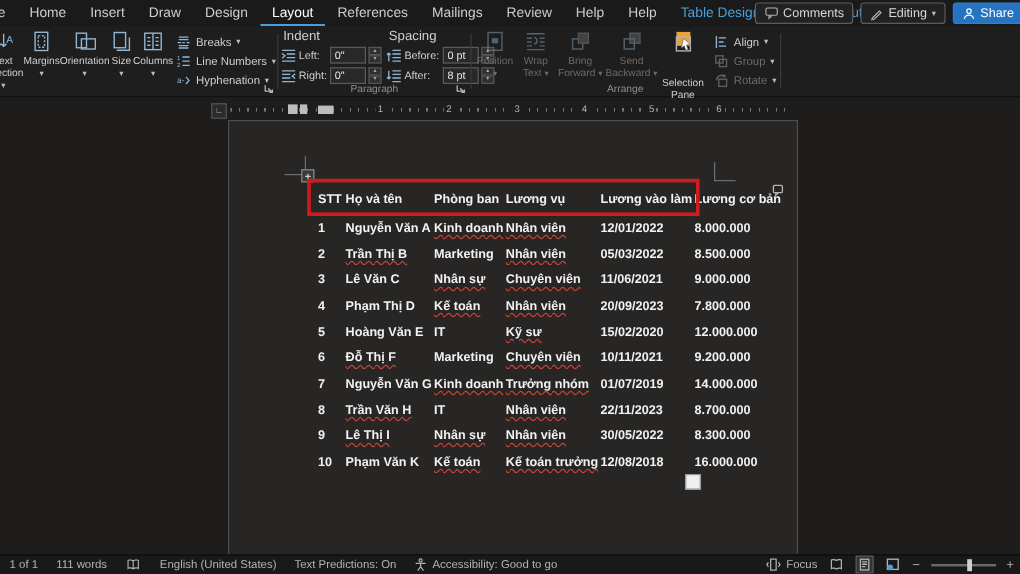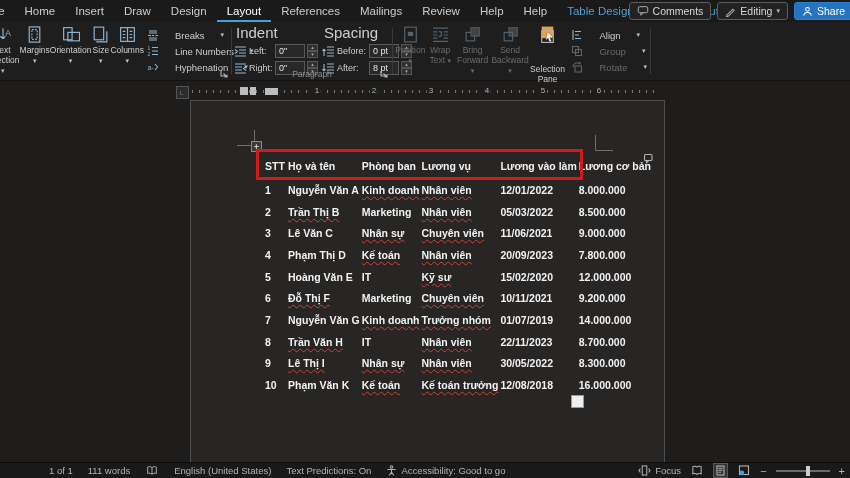--- a/index.html
+++ b/index.html
@@ -27,23 +27,23 @@
   .gname{position:absolute;bottom:1px;left:0;right:0;text-align:center;font-size:8.5px;color:#8f8f8f;}
   .launcher{position:absolute;right:2px;bottom:2px;cursor:pointer;line-height:0;}
   .bigrow{display:flex;align-items:flex-start;padding-top:3px;}
   .rbtn{display:flex;flex-direction:column;align-items:center;gap:2px;cursor:pointer;}
   .rbtn svg{flex:none;}
   .blabel{font-size:8.5px;color:#cfcfcf;text-align:center;line-height:1.15;max-width:46px;}
   .car{font-size:7px;color:#bdbdbd;}
   .rbtn.disabled .blabel,.rbtn.disabled .car{color:#6b6b6b;}
   .rbtn.disabled svg,.sbtn.disabled svg{opacity:.45;}
   .smallcol{display:flex;flex-direction:column;gap:4px;padding-top:4px;margin-left:3px;}
-  .sbtn{display:flex;align-items:center;gap:16px;font-size:9.5px;color:#cfcfcf;cursor:pointer;white-space:nowrap;}
+  .sbtn{display:flex;align-items:center;gap:4px;font-size:9.5px;color:#cfcfcf;cursor:pointer;white-space:nowrap;}
   .sbtn.disabled{color:#6b6b6b;}
-  .phead{font-size:15px;color:#cfcfcf;margin:2px 0 3px 2px;}
+  .phead{font-size:11px;color:#cfcfcf;margin:2px 0 3px 2px;}
   .prow{display:flex;align-items:center;gap:2px;margin-bottom:3px;}
   .plabel{font-size:9px;color:#cfcfcf;}
   .pc1 .plabel{width:24px;} .pc2 .plabel{width:30px;}
   .pinput{width:22px;height:12px;background:#282828;border:1px solid #5a5a5a;font-size:9px;color:#e8e8e8;display:inline-flex;align-items:center;padding:0 3px;cursor:text;}
   .spin{display:inline-flex;flex-direction:column;cursor:pointer;}
   .spin i{font-style:normal;font-size:5px;line-height:5px;color:#aaa;background:#303030;border:1px solid #555;width:9px;height:5px;text-align:center;}
   .pcols{display:flex;gap:4px;}
   
   #ruler{position:absolute;top:84px;left:0;width:850px;height:14px;}
   .rticks{position:absolute;left:192px;top:6px;width:468px;height:3px;
@@ -59,21 +59,21 @@
   #move-handle{position:absolute;left:60px;top:40px;width:11px;height:11px;background:#3a3a3a;border:1px solid #8a8a8a;color:#cfcfcf;font-size:9px;line-height:10px;text-align:center;font-weight:bold;cursor:move;box-sizing:border-box;}
   #red-rect{position:absolute;left:65px;top:48px;width:327px;height:31px;border:3px solid #d11a1a;box-sizing:border-box;z-index:6;pointer-events:none;}
   #emp-table{position:absolute;left:72px;top:52px;border-collapse:collapse;table-layout:fixed;z-index:3;}
   #emp-table th,#emp-table td{font-weight:bold;font-size:10.5px;color:#f2f2f2;text-align:left;padding:0 0 0 2px;white-space:nowrap;overflow:visible;}
   #emp-table thead tr{height:26px;}
   #emp-table tbody tr{height:21.7px;}
   .sp{text-decoration-line:underline;text-decoration-style:wavy;text-decoration-color:#c8423a;text-decoration-thickness:1px;text-underline-offset:2px;}
   #sel-handle{position:absolute;left:380px;top:294px;width:11px;height:11px;background:#f0f0f0;border:1px solid #9a9a9a;cursor:pointer;}
   #anchor-glyph{position:absolute;left:452px;top:52px;line-height:0;}
   
-  #statusbar{position:absolute;left:0;bottom:0;width:850px;height:16px;background:#191919;display:flex;align-items:center;font-size:9.5px;color:#b3b3b3;border-top:1px solid #0d0d0d;box-sizing:border-box;padding-left:41px;}
+  #statusbar{position:absolute;left:0;bottom:0;width:850px;height:16px;background:#191919;display:flex;align-items:center;font-size:9.5px;color:#b3b3b3;border-top:1px solid #0d0d0d;box-sizing:border-box;}
   .sleft{display:flex;align-items:center;gap:15px;padding-left:8px;}
   .sright{margin-left:auto;display:flex;align-items:center;gap:9px;padding-right:5px;}
   .sitem{display:flex;align-items:center;gap:4px;cursor:pointer;white-space:nowrap;}
   #zoom-track{position:relative;width:54px;height:2px;background:#6a6a6a;cursor:pointer;}
   #zoom-thumb{position:absolute;left:30px;top:-4px;width:4px;height:10px;background:#cfcfcf;}
   .zbtn{color:#b3b3b3;font-size:11px;cursor:pointer;line-height:10px;}
   .vbtn{line-height:0;cursor:pointer;padding:1px;}
   svg{display:block;}
   .icb{stroke:#8fb6d4;fill:none;stroke-width:1.1;}
   .icg{stroke:#b3b3b3;fill:none;stroke-width:1.1;}
@@ -362,20 +362,21 @@
             <svg width="12" height="12" viewBox="0 0 12 12">
                 <rect class="icg" x="4" y="5" width="6.5" height="6"></rect>
                 <path class="icg" d="M2 6 a4.5 4.5 0 0 1 7 -3.5 M9 1 v1.8 h-1.8"></path>
               </svg>
           </span>
           <span>Rotate</span>
             <span class="car">▾</span>
         </div>
       </div>
     </div>
+    <div class="gname">Arrange</div>
   </div>
   <div class="gsep" style="left:650px;"></div>
 </div>
 
 <div id="ruler">
   <div id="tab-selector">∟</div>
   <div class="rticks"></div>
   <div class="rmarker" style="left:240px;top:3px;width:8px;height:8px;"></div>
   <div class="rmarker" style="left:250px;top:3px;width:6px;height:8px;"></div>
   <div class="rmarker" style="left:265px;top:4px;width:13px;height:7px;"></div>

